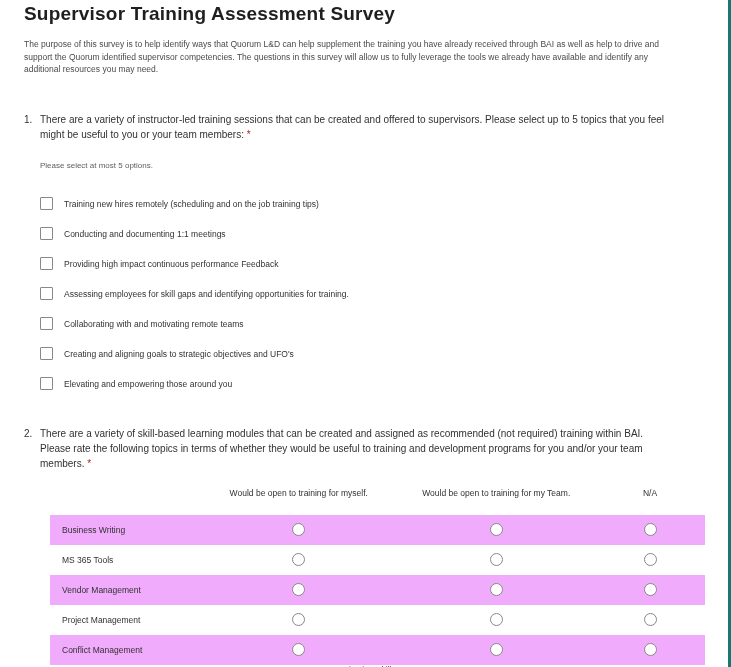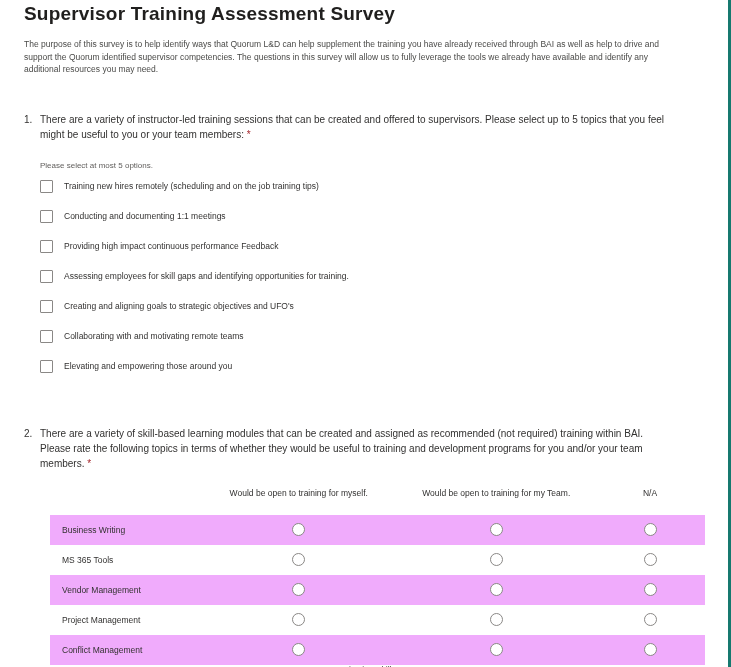--- a/index.html
+++ b/index.html
@@ -77,21 +77,21 @@
     color: #605e5c;
     margin-top: 19px;
     margin-left: 16px;
   }
   .choices {
     margin-top: 10px;
     margin-left: 16px;
   }
   .choice {
     display: flex;
-    align-items: flex-start;
+    align-items: flex-end;
     height: 30px;
     cursor: pointer;
   }
   .checkbox {
     width: 11px;
     height: 11px;
     border: 1px solid #8a8886;
     background: #ffffff;
     border-radius: 1px;
     margin-right: 11px;
@@ -198,25 +198,25 @@
       <div class="choice">
         <span class="checkbox"></span>
         <span class="choice-label">Providing high impact continuous performance Feedback</span>
       </div>
       <div class="choice">
         <span class="checkbox"></span>
         <span class="choice-label">Assessing employees for skill gaps and identifying opportunities for training.</span>
       </div>
       <div class="choice">
         <span class="checkbox"></span>
+        <span class="choice-label">Collaborating with and motivating remote teams</span>
+      </div>
+      <div class="choice">
+        <span class="checkbox"></span>
         <span class="choice-label">Creating and aligning goals to strategic objectives and UFO's</span>
-      </div>
-      <div class="choice">
-        <span class="checkbox"></span>
-        <span class="choice-label">Collaborating with and motivating remote teams</span>
       </div>
       <div class="choice">
         <span class="checkbox"></span>
         <span class="choice-label">Elevating and empowering those around you</span>
       </div>
     </div>
   </div>
 
   <div class="question-block">
     <div class="q-row">

